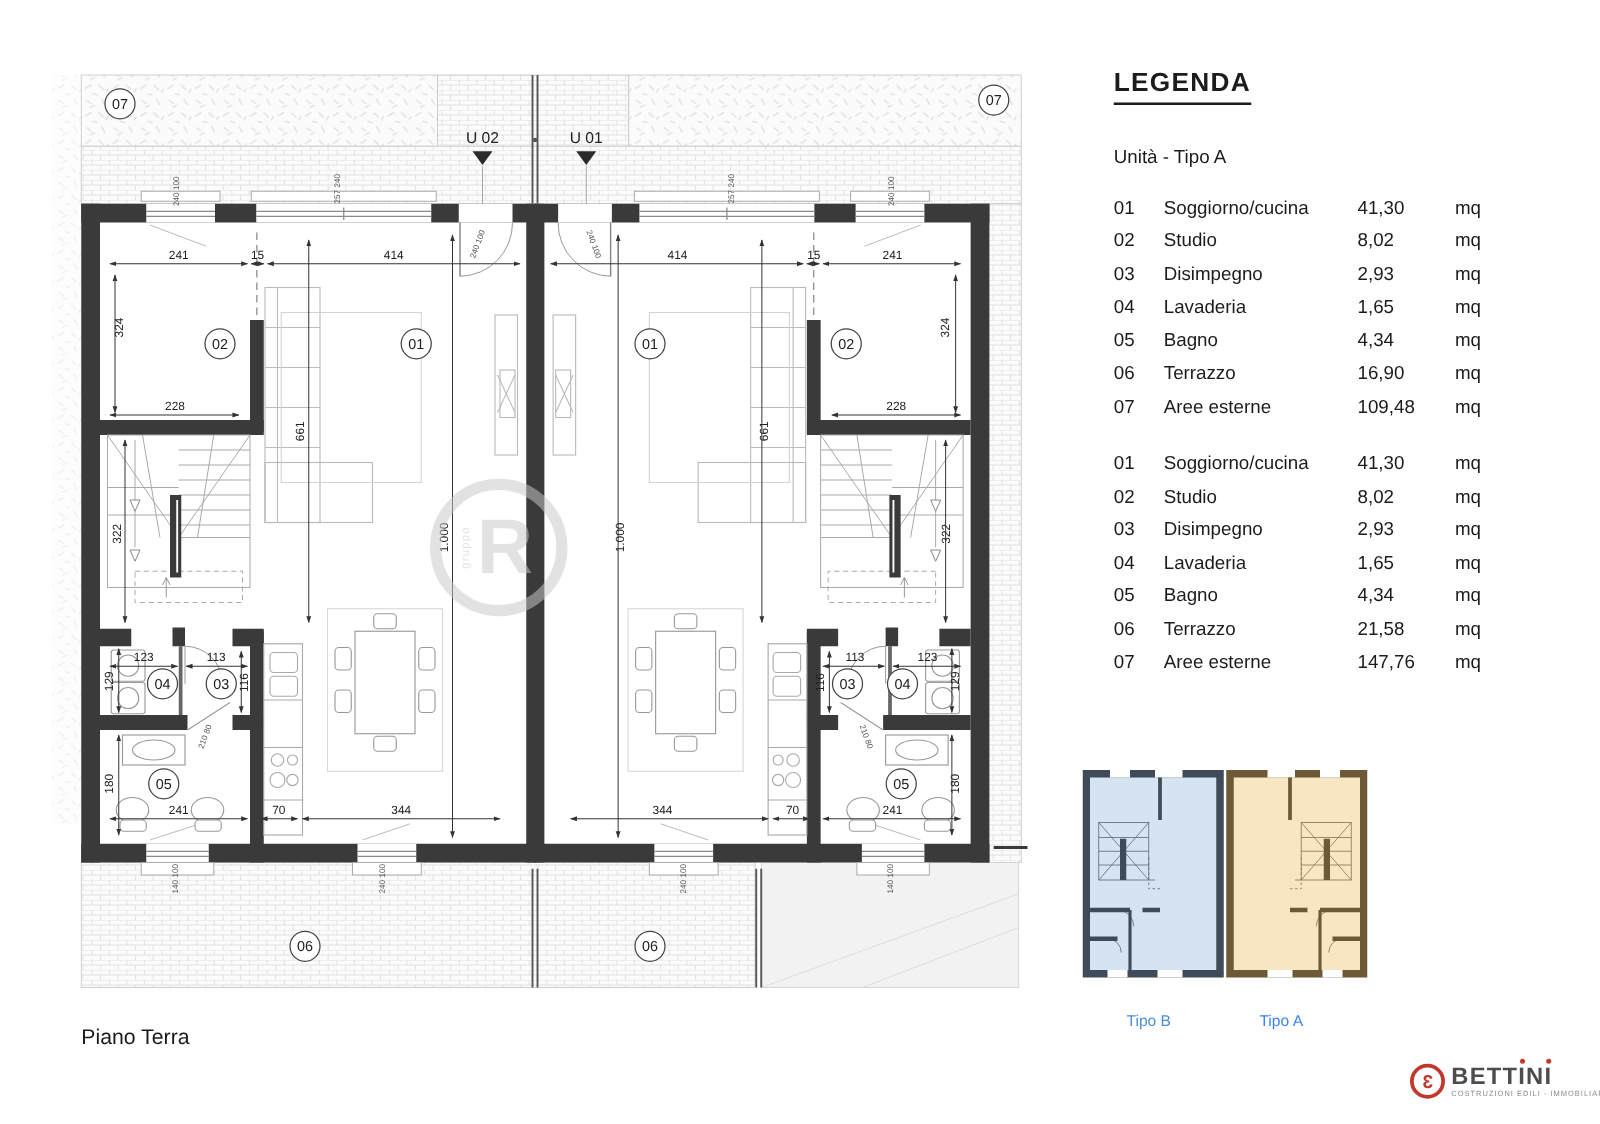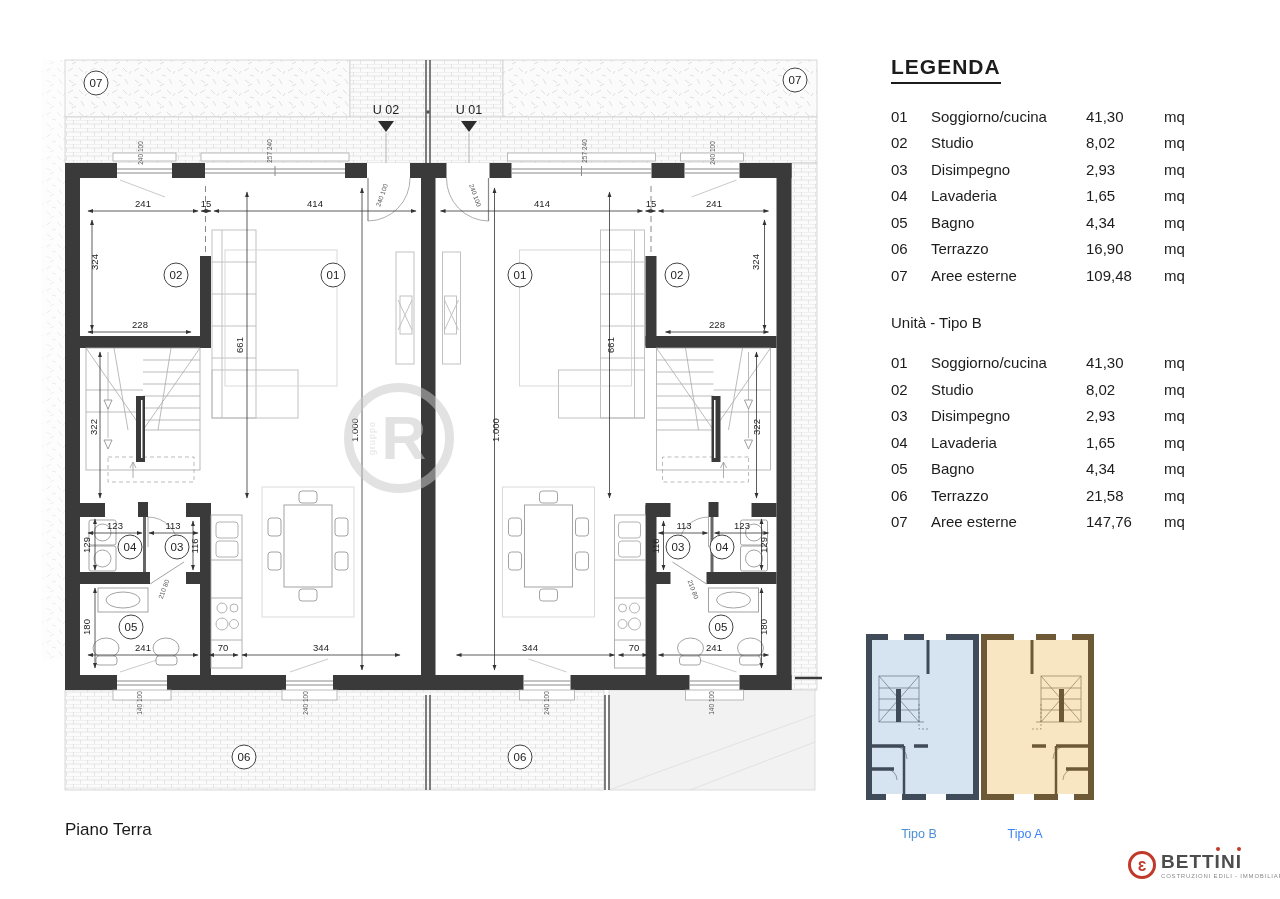--- a/index.html
+++ b/index.html
@@ -11,21 +11,21 @@
   .legend{position:absolute;left:891px;top:55px;width:320px;z-index:2;}
   .legend-title{font-size:21px;font-weight:700;letter-spacing:1px;display:inline-block;
                 border-bottom:2px solid #1c1c1c;padding-bottom:3px;margin:0;}
   .legend-heading{font-size:15px;margin-top:33px;}
   .lg-table{margin-top:19px;}
   .lg-row{display:grid;grid-template-columns:40px 155px 78px 40px;height:26.5px;
           align-items:center;font-size:15px;}
   .legend-heading.second{margin-top:25px;}
 
   
-  .thumbs{position:absolute;left:866px;top:634px;width:212px;z-index:2;}
+  .thumbs{position:absolute;left:866px;top:616px;width:212px;z-index:2;}
   .thumb-labels{display:flex;margin-top:21px;}
   .thumb-labels span{width:113px;text-align:center;font-size:12.5px;}
   .lblB{color:#4a8fd3;}
   .lblA{color:#3b82f6;}
 
   
   .watermark{position:absolute;left:344px;top:383px;display:flex;align-items:center;
              opacity:.52;pointer-events:none;z-index:3;color:#c9c9c9;}
   .wm-ring{position:relative;width:92px;height:92px;border:9px solid #c9c9c9;border-radius:50%;
            display:flex;align-items:center;justify-content:center;flex:0 0 auto;}
@@ -337,20 +337,21 @@
   <div class="watermark">
     <div class="wm-ring">
       <span class="wm-vert">gruppo</span>
       <span class="wm-r">R</span>
     </div>
   </div>
 
   <div class="legend">
     <h1 class="legend-title">LEGENDA</h1>
 
+    <div class="legend-heading">Unità - Tipo A</div>
     <div class="lg-table">
 
         <div class="lg-row">
           <span>01</span>
           <span>Soggiorno/cucina</span>
           <span>41,30</span>
           <span>mq</span>
         </div>
 
         <div class="lg-row">
@@ -389,21 +390,20 @@
         </div>
 
         <div class="lg-row">
           <span>07</span>
           <span>Aree esterne</span>
           <span>109,48</span>
           <span>mq</span>
         </div>
       </div>
 
-    <div class="legend-heading second">Unità - Tipo B</div>
     <div class="lg-table">
 
         <div class="lg-row">
           <span>01</span>
           <span>Soggiorno/cucina</span>
           <span>41,30</span>
           <span>mq</span>
         </div>
 
         <div class="lg-row">

